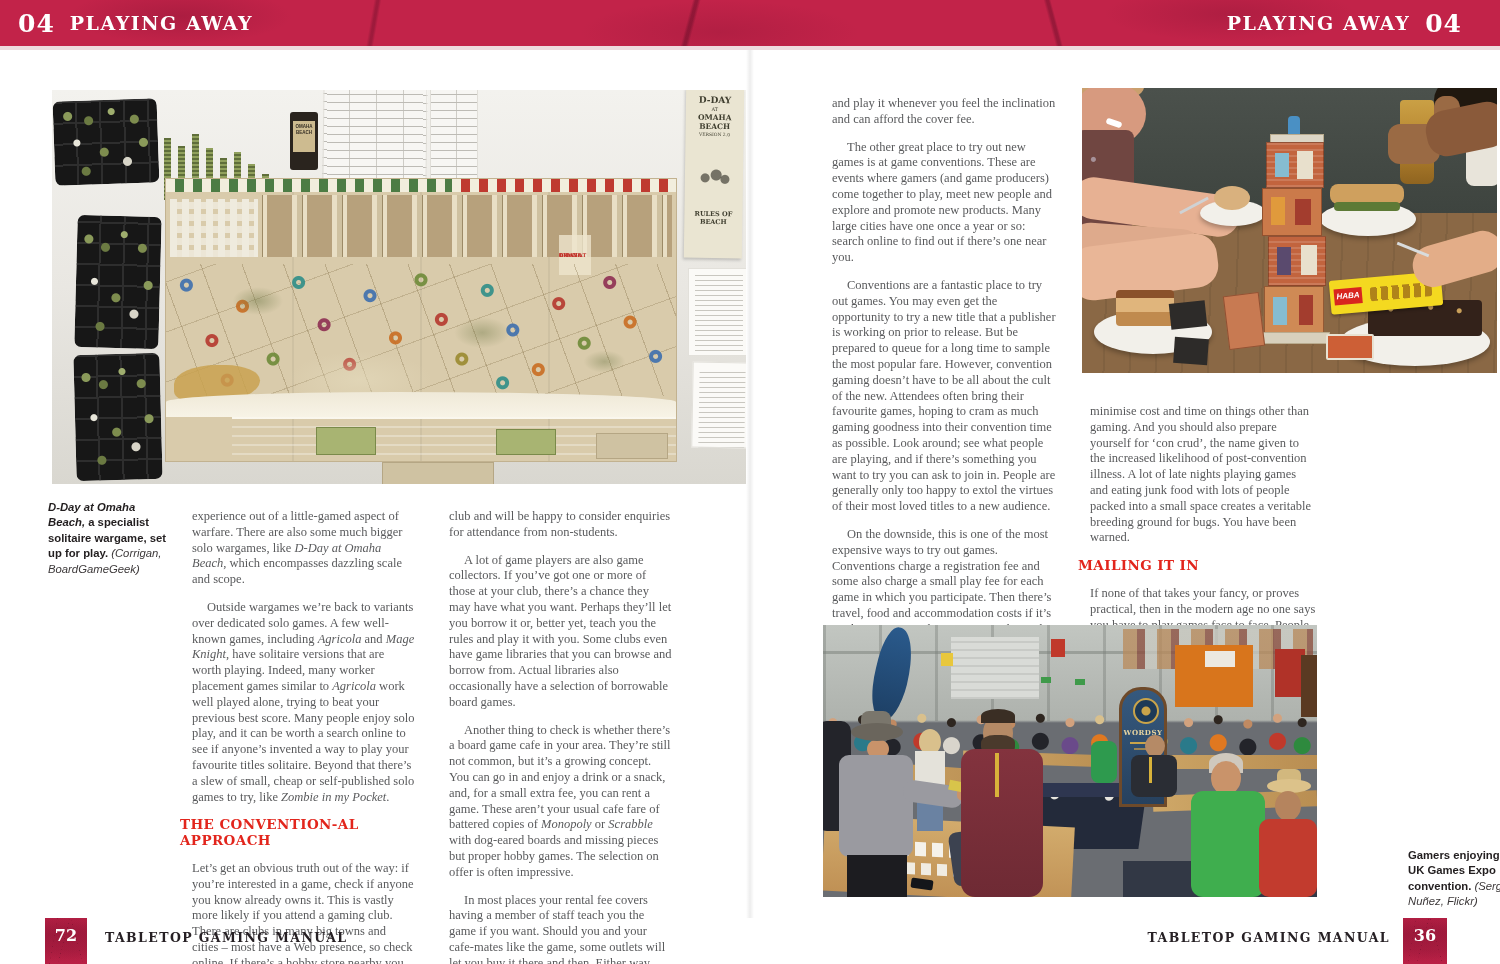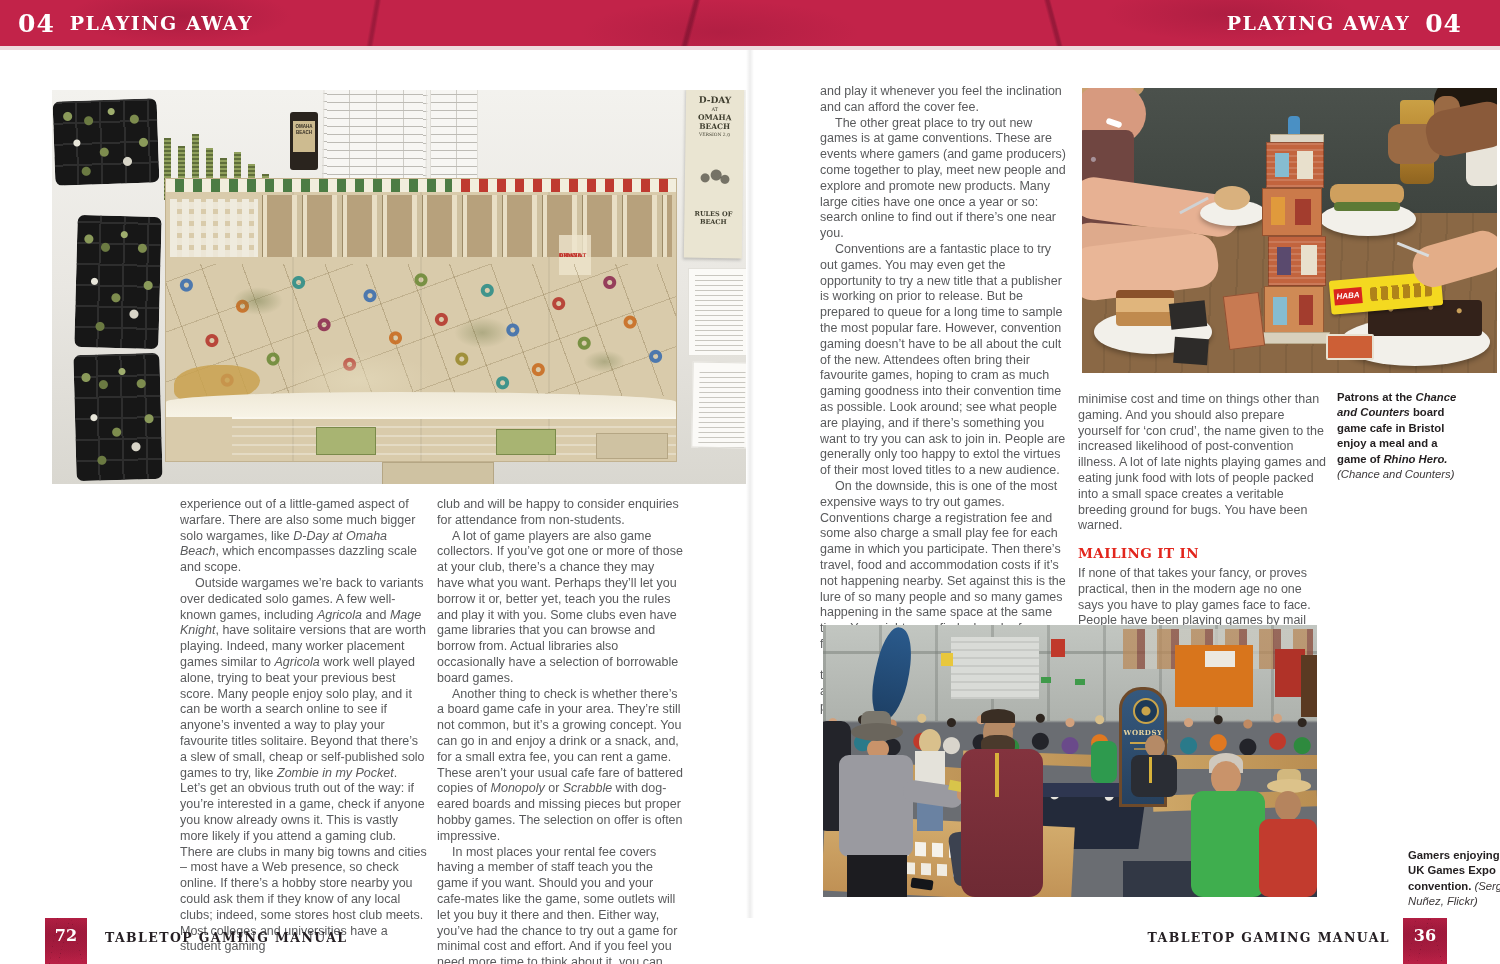--- a/index.html
+++ b/index.html
@@ -27,21 +27,21 @@
           background:linear-gradient(90deg,transparent,rgba(0,0,0,.07),transparent);}
 
   .pgbox{width:42px;height:46px;display:flex;justify-content:center;align-items:flex-start;
          padding-top:8px;box-sizing:border-box;color:#fff;
          font-family:"DejaVu Serif",serif;font-weight:bold;font-size:16px;}
   .ftr-title{font-family:"DejaVu Serif",serif;font-weight:bold;font-size:12.5px;
              letter-spacing:1.4px;color:#262024;}
 
   
   .body-col{position:absolute;font-size:12.5px;line-height:15.8px;color:#595a5c;}
-  .para{margin:0;}
+  .para{margin:12px;font-family:Liberation Serif, serif;}
   .para.indent{text-indent:15px;}
   .em{font-style:italic;}
   .red-heading{font-family:"DejaVu Serif",serif;font-weight:bold;color:#e2251c;
                font-size:13.5px;letter-spacing:.4px;margin:12px 0 4px;}
 
   .caption{position:absolute;font-size:11.3px;line-height:15.4px;font-weight:bold;color:#221e1f;}
   .caption .em{font-style:italic;}
   .caption .credit{font-weight:normal;font-style:italic;color:#3c3839;}
 
   
@@ -236,24 +236,26 @@
       <div class="bk2">AT</div>
       <div class="bk3">OMAHA BEACH</div>
       <div class="bk4">VERSION 2.0</div>
       <div class="bkphoto"></div>
       <div class="bk5">RULES OF BEACH</div>
     </div>
     <div class="sheet" style="left:636px;top:178px;width:60px;height:86px;"></div>
     <div class="sheet" style="left:640px;top:272px;width:58px;height:84px;transform:rotate(1deg);"></div>
   </div>
 
+  <div class="caption" style="left:48px;top:500px;width:126px;"><span class="em">D-Day at Omaha Beach,</span><span> a specialist solitaire wargame, set up for play. </span><span class="credit">(Corrigan, BoardGameGeek)</span></div>
 
   <div class="body-col" style="left:180px;top:497px;width:247px;">
       <p class="para">experience out of a little-gamed aspect of warfare. There are also some much bigger solo wargames, like <span class="em">D-Day at Omaha Beach</span>, which encompasses dazzling scale and scope.</p>
       <p class="para indent">Outside wargames we’re back to variants over dedicated solo games. A few well-known games, including <span class="em">Agricola</span> and <span class="em">Mage Knight</span>, have solitaire versions that are worth playing. Indeed, many worker placement games similar to <span class="em">Agricola</span> work well played alone, trying to beat your previous best score. Many people enjoy solo play, and it can be worth a search online to see if anyone’s invented a way to play your favourite titles solitaire. Beyond that there’s a slew of small, cheap or self-published solo games to try, like <span class="em">Zombie in my Pocket</span>.</p>
+      <div class="red-heading">THE CONVENTION-AL APPROACH</div>
       <p class="para">Let’s get an obvious truth out of the way: if you’re interested in a game, check if anyone you know already owns it. This is vastly more likely if you attend a gaming club. There are clubs in many big towns and cities – most have a Web presence, so check online. If there’s a hobby store nearby you could ask them if they know of any local clubs; indeed, some stores host club meets. Most colleges and universities have a student gaming</p>
     </div>
   <div class="body-col" style="left:437px;top:497px;width:247px;">
       <p class="para">club and will be happy to consider enquiries for attendance from non-students.</p>
       <p class="para indent">A lot of game players are also game collectors. If you’ve got one or more of those at your club, there’s a chance they may have what you want. Perhaps they’ll let you borrow it or, better yet, teach you the rules and play it with you. Some clubs even have game libraries that you can browse and borrow from. Actual libraries also occasionally have a selection of borrowable board games.</p>
       <p class="para indent">Another thing to check is whether there’s a board game cafe in your area. They’re still not common, but it’s a growing concept. You can go in and enjoy a drink or a snack, and, for a small extra fee, you can rent a game. These aren’t your usual cafe fare of battered copies of <span class="em">Monopoly</span> or <span class="em">Scrabble</span> with dog-eared boards and missing pieces but proper hobby games. The selection on offer is often impressive.</p>
       <p class="para indent">In most places your rental fee covers having a member of staff teach you the game if you want. Should you and your cafe-mates like the game, some outlets will let you buy it there and then. Either way, you’ve had the chance to try out a game for minimal cost and effort. And if you feel you need more time to think about it, you can just go back</p>
     </div>
 
   <div class="body-col" style="left:820px;top:84px;width:248px;">
@@ -325,21 +327,20 @@
     <div style="left:352px;top:-14px;width:70px;height:52px;background:#20180f;border-radius:50%;"></div>
     <div style="left:352px;top:8px;width:26px;height:30px;background:#9a6a44;border-radius:40%;"></div>
     <div style="left:384px;top:36px;width:34px;height:62px;background:#e8e4da;border-radius:8px;"></div>
     <div style="left:318px;top:12px;width:34px;height:84px;background:linear-gradient(180deg,#caa045 0%,#b5832e 55%,#8f6420 100%);border-radius:4px 4px 7px 7px;"></div>
     <div style="left:306px;top:36px;width:52px;height:40px;background:#9a6a44;border-radius:12px;"></div>
     <div style="left:344px;top:18px;width:82px;height:46px;background:#8a5a3a;border-radius:20px;transform:rotate(-12deg);"></div>
     <div style="left:330px;top:150px;width:92px;height:42px;background:#e3ad88;border-radius:20px;transform:rotate(-16deg);"></div>
     <div style="left:314px;top:160px;width:34px;height:3px;background:#d9dcdd;transform:rotate(22deg);"></div>
   </div>
 
-  <div class="caption" style="left:1337px;top:390px;width:128px;"><span>Patrons at the </span><span class="em">Chance and Counters</span><span> board game cafe in Bristol enjoy a meal and a game of </span><span class="em">Rhino Hero.</span><span> </span><span class="credit">(Chance and Counters)</span></div>
 
   <div class="photo p3" style="left:823px;top:625px;width:494px;height:272px;">
     <div class="p3wall" style="left:0;top:0;right:0;height:96px;"></div>
     <div style="left:0;top:26px;right:0;height:3px;background:rgba(120,126,120,.5);"></div>
     <div style="left:300px;top:4px;width:190px;height:40px;background:repeating-linear-gradient(90deg,#b98a5a 0 14px,#8a4a3a 14px 22px,#c9c9c0 22px 34px);opacity:.75;"></div>
     <div style="left:128px;top:12px;width:88px;height:62px;background:#d9dbd7;background-image:repeating-linear-gradient(0deg, rgba(0,0,0,.08) 0 2px, transparent 2px 8px);"></div>
     <div style="left:218px;top:52px;width:10px;height:6px;background:#3f9a4a;"></div>
     <div style="left:252px;top:54px;width:10px;height:6px;background:#3f9a4a;"></div>
     <div style="left:118px;top:28px;width:12px;height:13px;background:#e8c73c;"></div>
     <div style="left:228px;top:14px;width:14px;height:18px;background:#c0392b;"></div>

